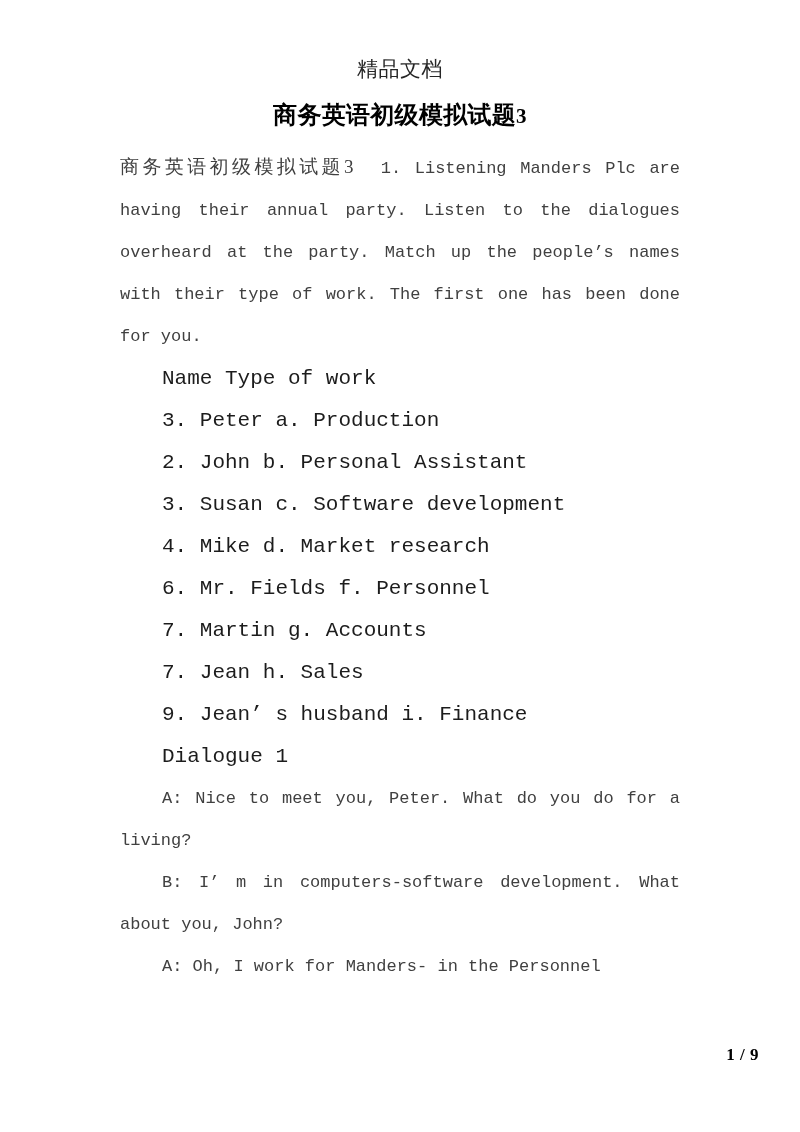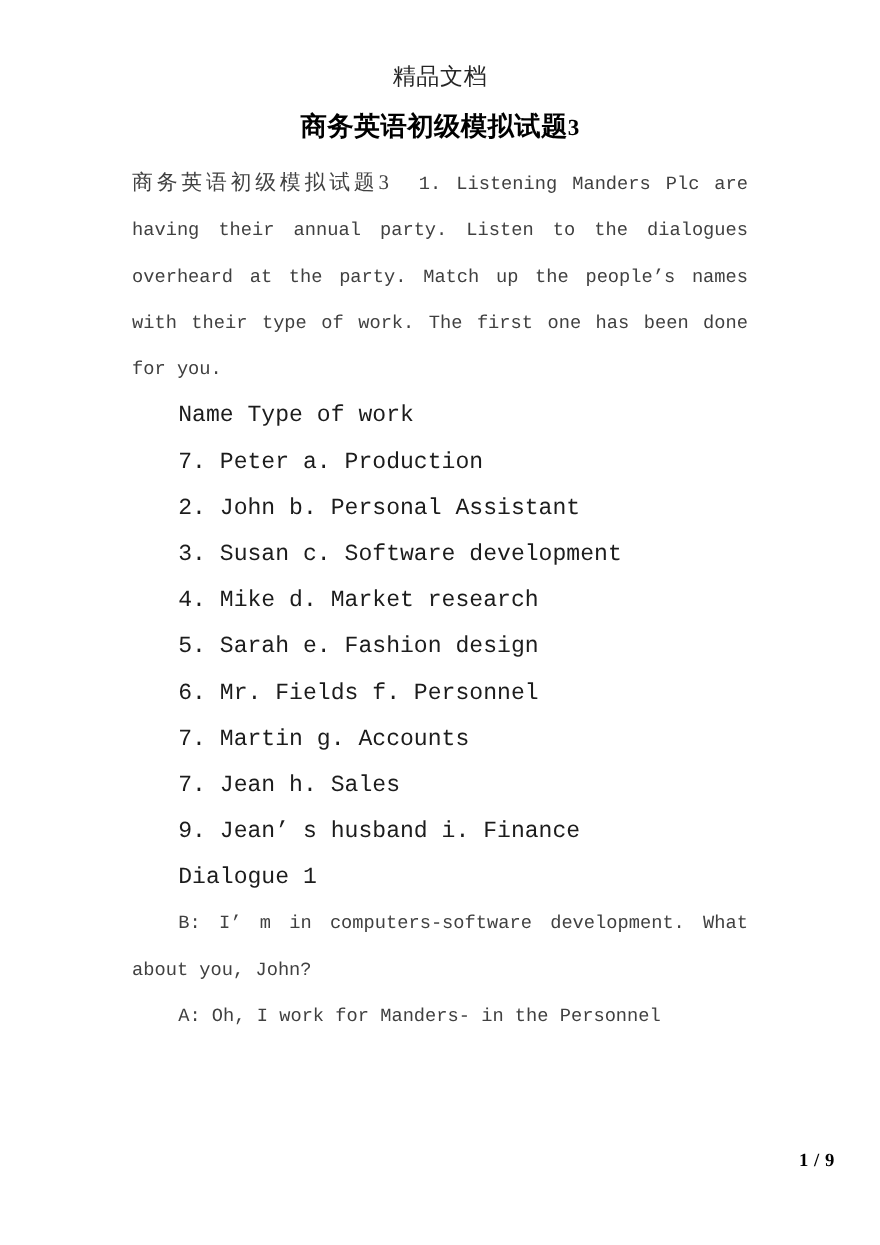--- a/index.html
+++ b/index.html
@@ -128,32 +128,32 @@
   <div class="doc-title">
     <span>商务英语初级模拟试题</span><span class="num">3</span>
   </div>
 
   <div class="body-block">
 
     <p class="para lead"><span class="cjk">商务英语初级模拟试题3</span>&nbsp;&nbsp;<span>1. Listening Manders Plc are having their annual party. Listen to the dialogues overheard at the party. Match up the people’s names with their type of work. The first one has been done for you.</span></p>
 
     <p class="indent-line">Name Type of work</p>
 
-    <p class="indent-line">7. Peter a. Production</p>
+    <p class="indent-line">3. Peter a. Production</p>
     <p class="indent-line">2. John b. Personal Assistant</p>
     <p class="indent-line">3. Susan c. Software development</p>
     <p class="indent-line">4. Mike d. Market research</p>
-    <p class="indent-line">5. Sarah e. Fashion design</p>
     <p class="indent-line">6. Mr. Fields f. Personnel</p>
     <p class="indent-line">7. Martin g. Accounts</p>
     <p class="indent-line">7. Jean h. Sales</p>
     <p class="indent-line">9. Jean’ s husband i. Finance</p>
 
     <p class="indent-line">Dialogue 1</p>
 
+    <p class="para dialogue">A: Nice to meet you, Peter. What do you do for a living?</p>
     <p class="para dialogue">B: I’ m in computers-software development. What about you, John?</p>
     <p class="para dialogue">A: Oh, I work for Manders- in the Personnel</p>
 
   </div>
 
   <div class="page-footer">1 / 9</div>
 
 </div>
 
 </body></html>

